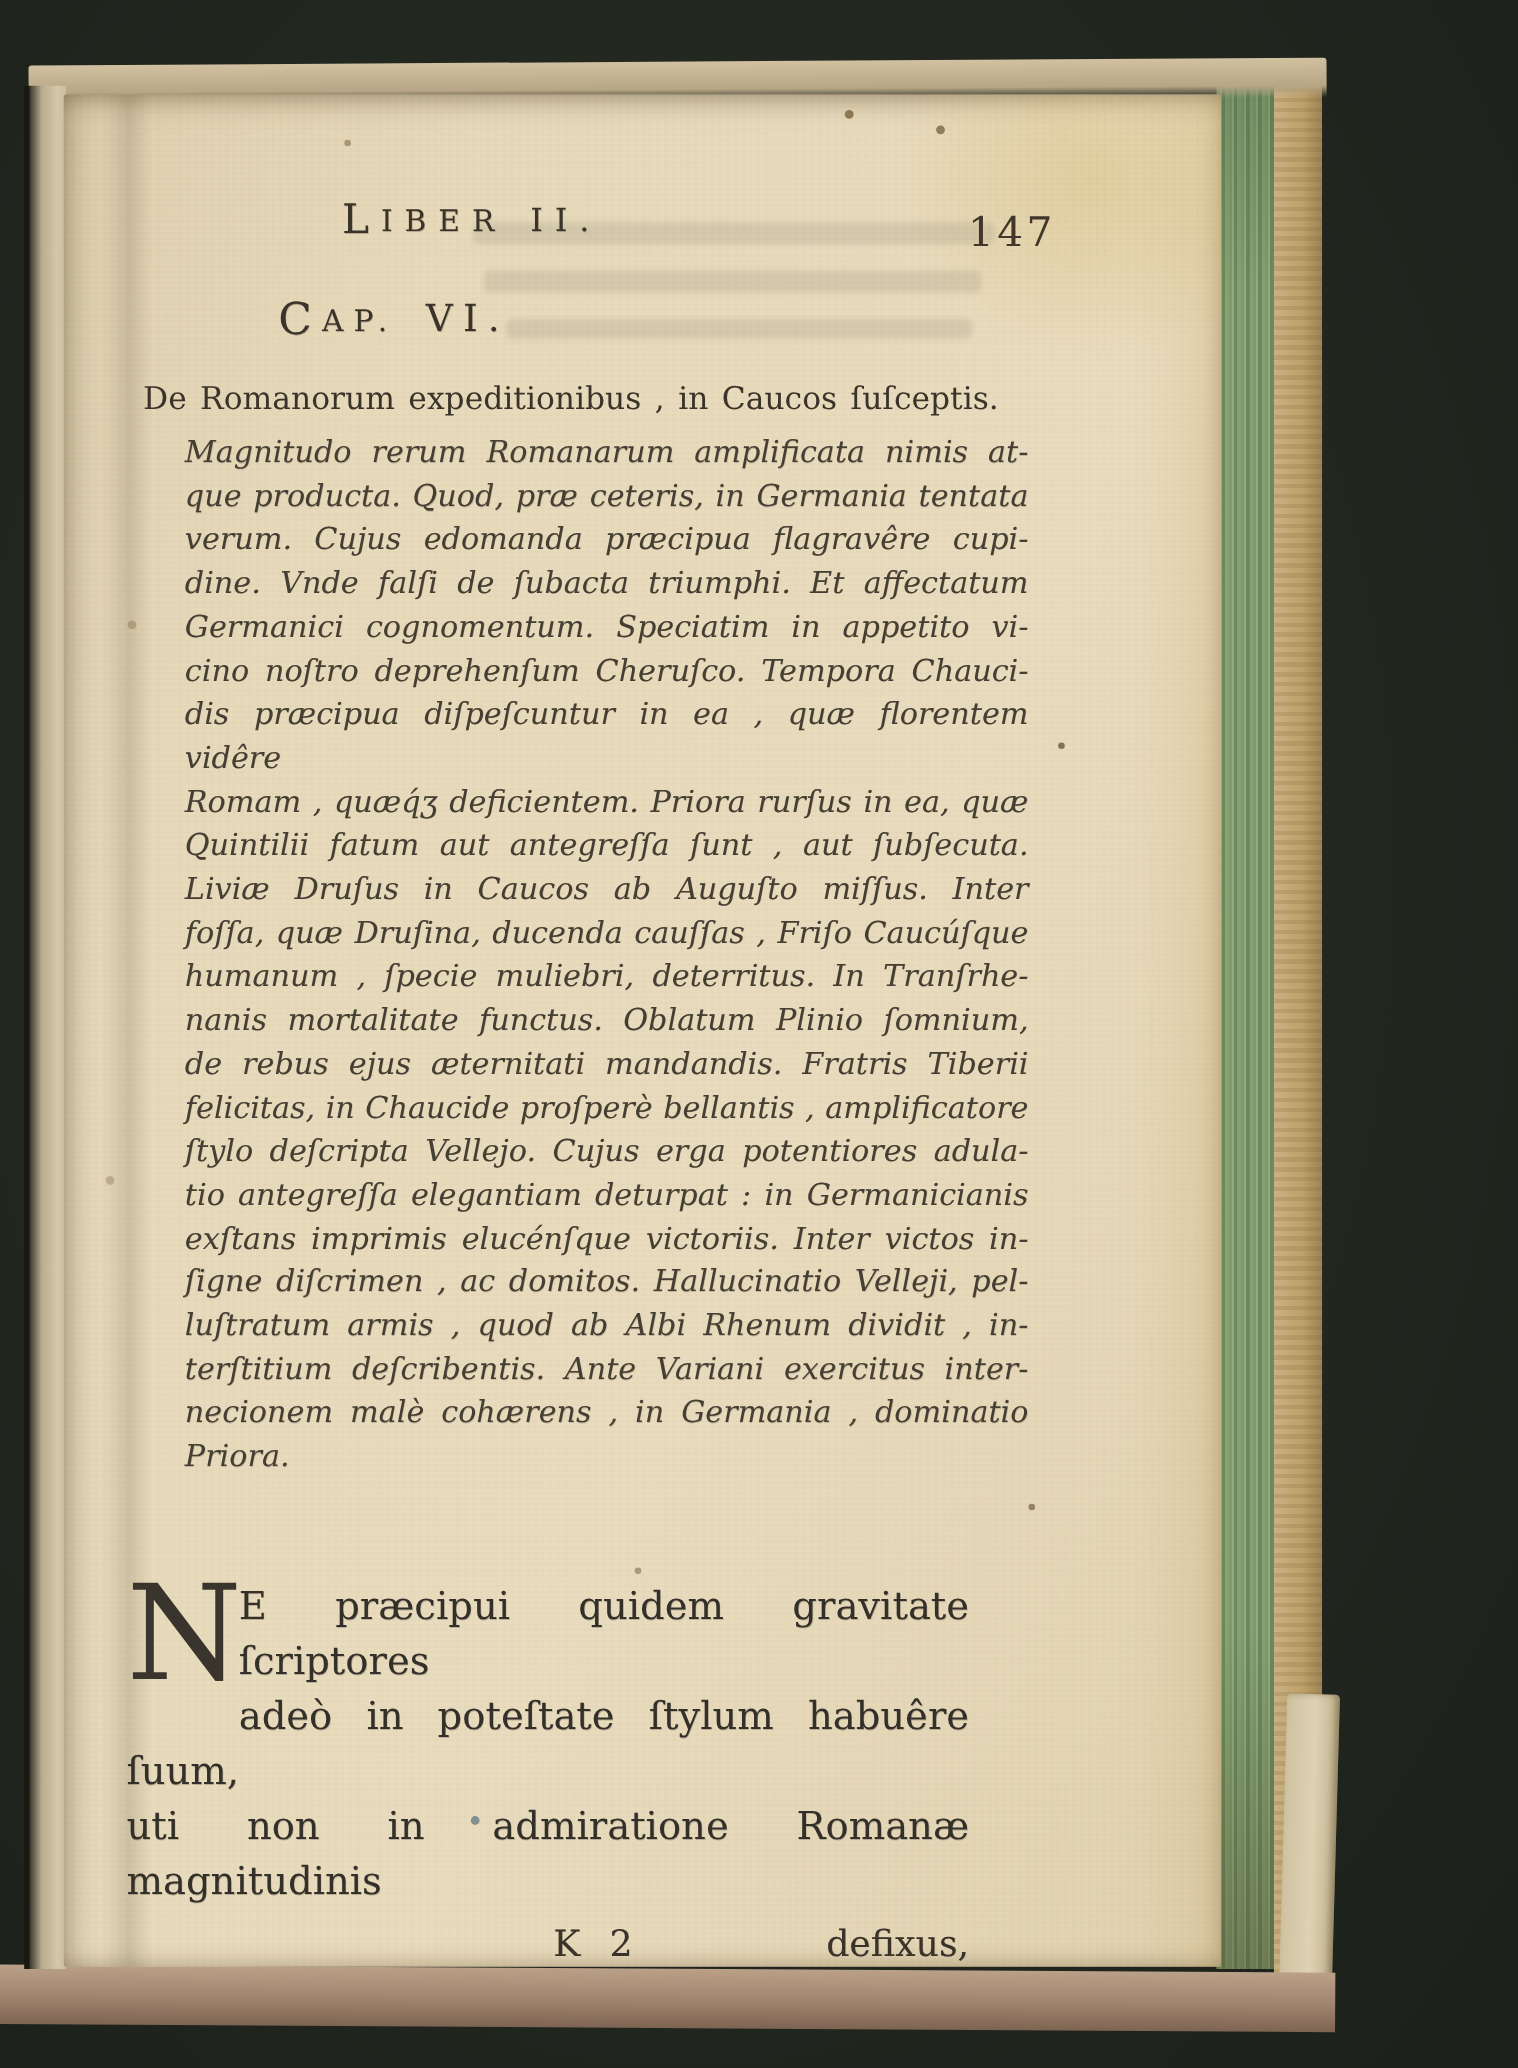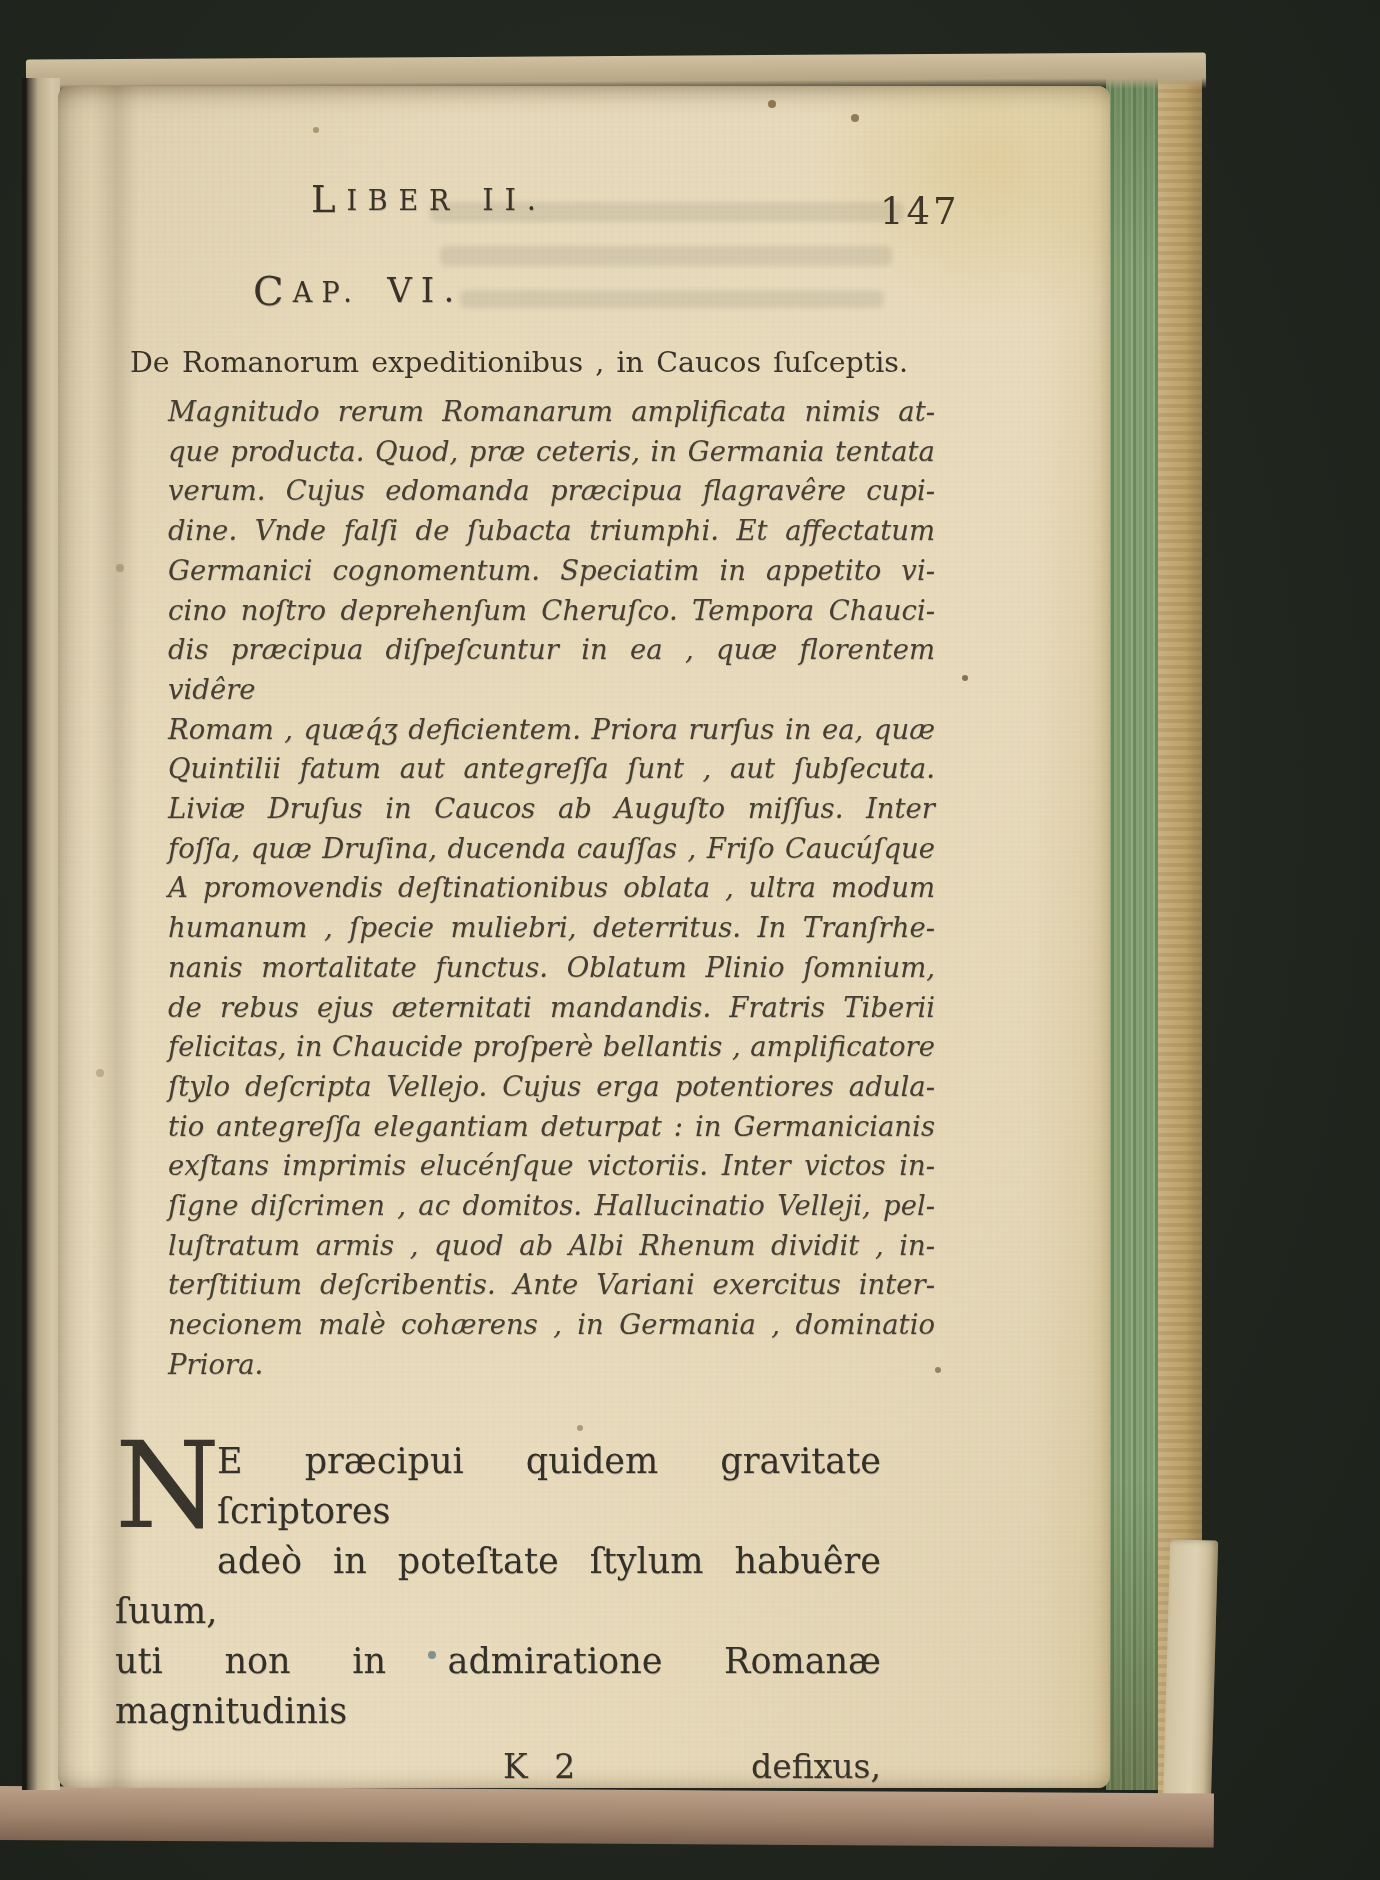--- a/index.html
+++ b/index.html
@@ -31,21 +31,21 @@
     box-shadow:-4px 0 6px rgba(60,50,30,.35) inset;}
   .edge-bottom{position:absolute;left:0px;top:1786px;width:1214px;height:54px;
     background:linear-gradient(#bba088,#a0836c 55%,#7d6452);
     transform:rotate(0.35deg);transform-origin:left top;}
   .hinge{position:absolute;left:22px;top:78px;width:38px;height:1712px;
     background:linear-gradient(90deg,#191812 0 4px,#4a4437 6px,#b9ac8e 16px,#d5c8a8 30px,#cabda0 38px);}
 
   
   .page{position:absolute;left:58px;top:86px;width:1052px;height:1702px;overflow:hidden;
     background:linear-gradient(115deg,#ddcfae 0%,#e7dabb 22%,#e9dcbe 60%,#e0d2b0 100%);
-    border-radius:12px;
+    border-radius:2px;
     box-shadow:
       inset 0 20px 28px -20px rgba(95,78,50,.6),
       inset 22px 0 34px -22px rgba(95,78,50,.55),
       inset -16px 0 26px -18px rgba(130,105,55,.45),
       inset 0 -14px 22px -16px rgba(110,88,55,.45);}
   .gutter-shadow{position:absolute;left:34px;top:0;width:46px;height:100%;
     background:linear-gradient(90deg,rgba(0,0,0,0),rgba(90,75,48,.18) 55%,rgba(0,0,0,0));}
   .grain{position:absolute;inset:0;opacity:.6;
     background:
       repeating-linear-gradient(0deg,rgba(120,100,70,.03) 0 2px,rgba(0,0,0,0) 2px 5px),
@@ -134,21 +134,20 @@
       <div class="arg-line">que producta. Quod, præ ceteris, in Germania tentata</div>
       <div class="arg-line">verum. Cujus edomanda præcipua flagravêre cupi-</div>
       <div class="arg-line">dine. Vnde falſi de ſubacta triumphi. Et affectatum</div>
       <div class="arg-line">Germanici cognomentum. Speciatim in appetito vi-</div>
       <div class="arg-line">cino noſtro deprehenſum Cheruſco. Tempora Chauci-</div>
       <div class="arg-line">dis præcipua diſpeſcuntur in ea , quæ florentem vidêre</div>
       <div class="arg-line">Romam , quæq́ʒ deficientem. Priora rurſus in ea, quæ</div>
       <div class="arg-line">Quintilii fatum aut antegreſſa ſunt , aut ſubſecuta.</div>
       <div class="arg-line">Liviæ Druſus in Caucos ab Auguſto miſſus. Inter</div>
       <div class="arg-line">foſſa, quæ Druſina, ducenda cauſſas , Friſo Caucúſque</div>
-      <div class="arg-line">A promovendis deſtinationibus oblata , ultra modum</div>
       <div class="arg-line">humanum , ſpecie muliebri, deterritus. In Tranſrhe-</div>
       <div class="arg-line">nanis mortalitate functus. Oblatum Plinio ſomnium,</div>
       <div class="arg-line">de rebus ejus æternitati mandandis. Fratris Tiberii</div>
       <div class="arg-line">felicitas, in Chaucide proſperè bellantis , amplificatore</div>
       <div class="arg-line">ſtylo deſcripta Vellejo. Cujus erga potentiores adula-</div>
       <div class="arg-line">tio antegreſſa elegantiam deturpat : in Germanicianis</div>
       <div class="arg-line">exſtans imprimis elucénſque victoriis. Inter victos in-</div>
       <div class="arg-line">ſigne diſcrimen , ac domitos. Hallucinatio Velleji, pel-</div>
       <div class="arg-line">luſtratum armis , quod ab Albi Rhenum dividit , in-</div>
       <div class="arg-line">terſtitium deſcribentis. Ante Variani exercitus inter-</div>

